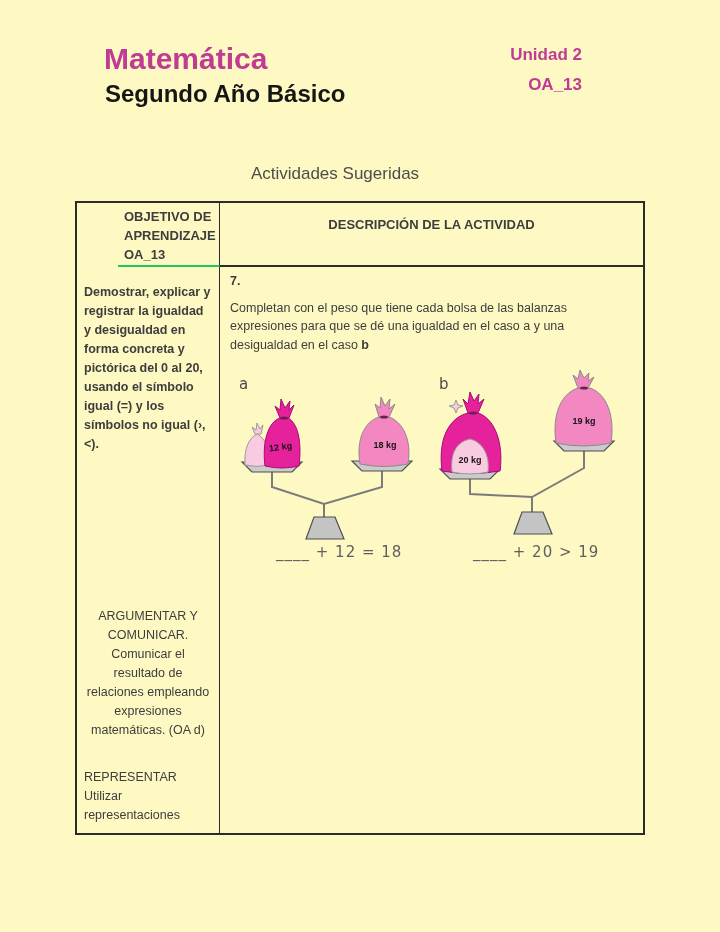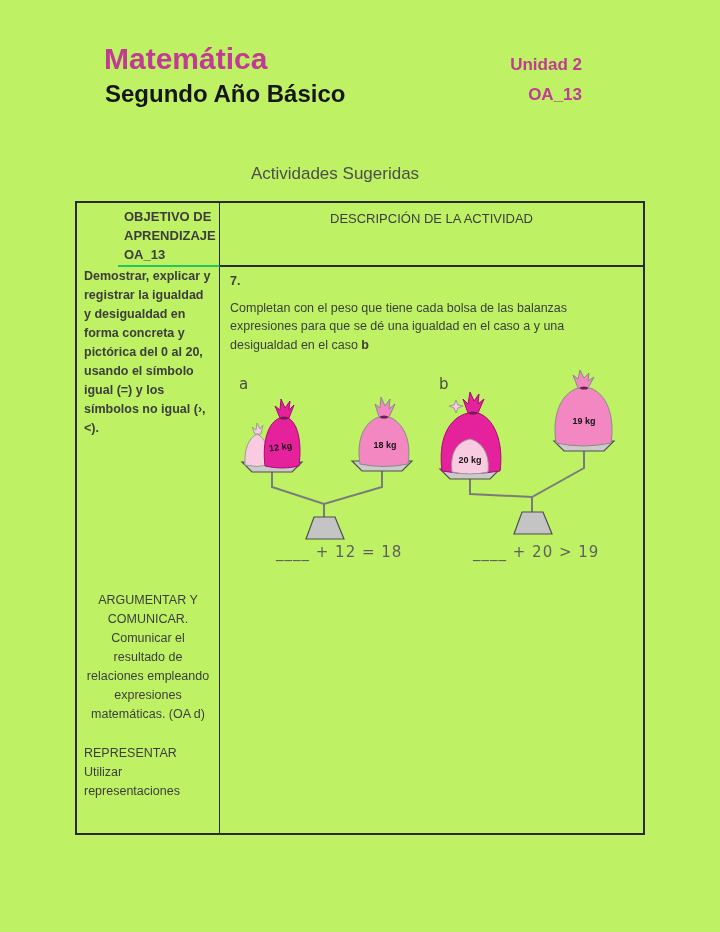--- a/index.html
+++ b/index.html
@@ -1,41 +1,41 @@
 <!DOCTYPE html>
 <html><head>
 <meta charset="utf-8">
 <style>
   html,body{margin:0;padding:0;background:#ffffff;}
-  .page{position:relative;width:720px;height:932px;background:#bef264;
+  .page{position:relative;width:720px;height:932px;background:#fef9c3;
         font-family:"Liberation Sans",sans-serif;color:#3D3D3D;overflow:hidden;}
 
   
   .hdr-title{position:absolute;left:104px;top:42px;font-size:30px;font-weight:bold;color:#C13A94;}
   .hdr-sub{position:absolute;left:105px;top:80px;font-size:24px;font-weight:bold;color:#161616;}
-  .hdr-right{position:absolute;right:138px;top:50px;text-align:right;font-weight:bold;
+  .hdr-right{position:absolute;right:138px;top:40px;text-align:right;font-weight:bold;
              font-size:17px;color:#C13A94;line-height:30px;}
 
   
   .section-title{position:absolute;left:75px;top:164px;width:520px;text-align:center;
                  font-size:17px;font-weight:normal;color:#4D4D4D;}
 
   
   .doc-table{position:absolute;left:75px;top:201px;width:570px;height:634px;
              border:2px solid #2B2B2B;box-sizing:border-box;
              display:grid;grid-template-columns:143px 1fr;grid-template-rows:64px 1fr;}
   .cell{box-sizing:border-box;overflow:hidden;}
   .obj-header{border-right:1px solid #2B2B2B;border-bottom:2px solid #22c55e;
               font-weight:bold;font-size:13px;line-height:19px;padding:4px 6px;margin-left:41px;}
-  .desc-header{border-bottom:2px solid #2B2B2B;font-weight:normal;font-size:13px;
-               text-align:center;padding-top:8px;}
-  .obj-body{border-right:1px solid #2B2B2B;font-size:12.5px;line-height:19px;padding:0 7px;}
+  .desc-header{border-bottom:2px solid #2B2B2B;font-weight:bold;font-size:13px;
+               text-align:center;padding-top:14px;}
+  .obj-body{border-right:1px solid #2B2B2B;font-size:12.5px;line-height:19px;padding:16px 7px;}
   .obj-main{margin:0;font-weight:bold;}
   .obj-skill1{margin:153px 0 0 0;text-align:center;}
-  .obj-skill2{margin:20px 0 0 0;}
+  .obj-skill2{margin:28px 0 0 0;}
   .desc-body{font-size:12.5px;line-height:18.5px;padding:5px 10px;}
   .act-num{margin:0 0 8px 0;font-weight:bold;}
   .act-text{margin:0;max-width:403px;}
 
   
   .fig{display:block;margin:14px 0 0 2px;}
   .bag-deep{fill:#E6219C;stroke:#A50B72;stroke-width:1;}
   .bag-mid{fill:#F287C1;stroke:#8A8A8A;stroke-width:1;}
   .bag-light{fill:#F9CBE0;stroke:#9A9A9A;stroke-width:1;}
   .pan{fill:#CBCBCB;stroke:#4F4F4F;stroke-width:1.2;}

